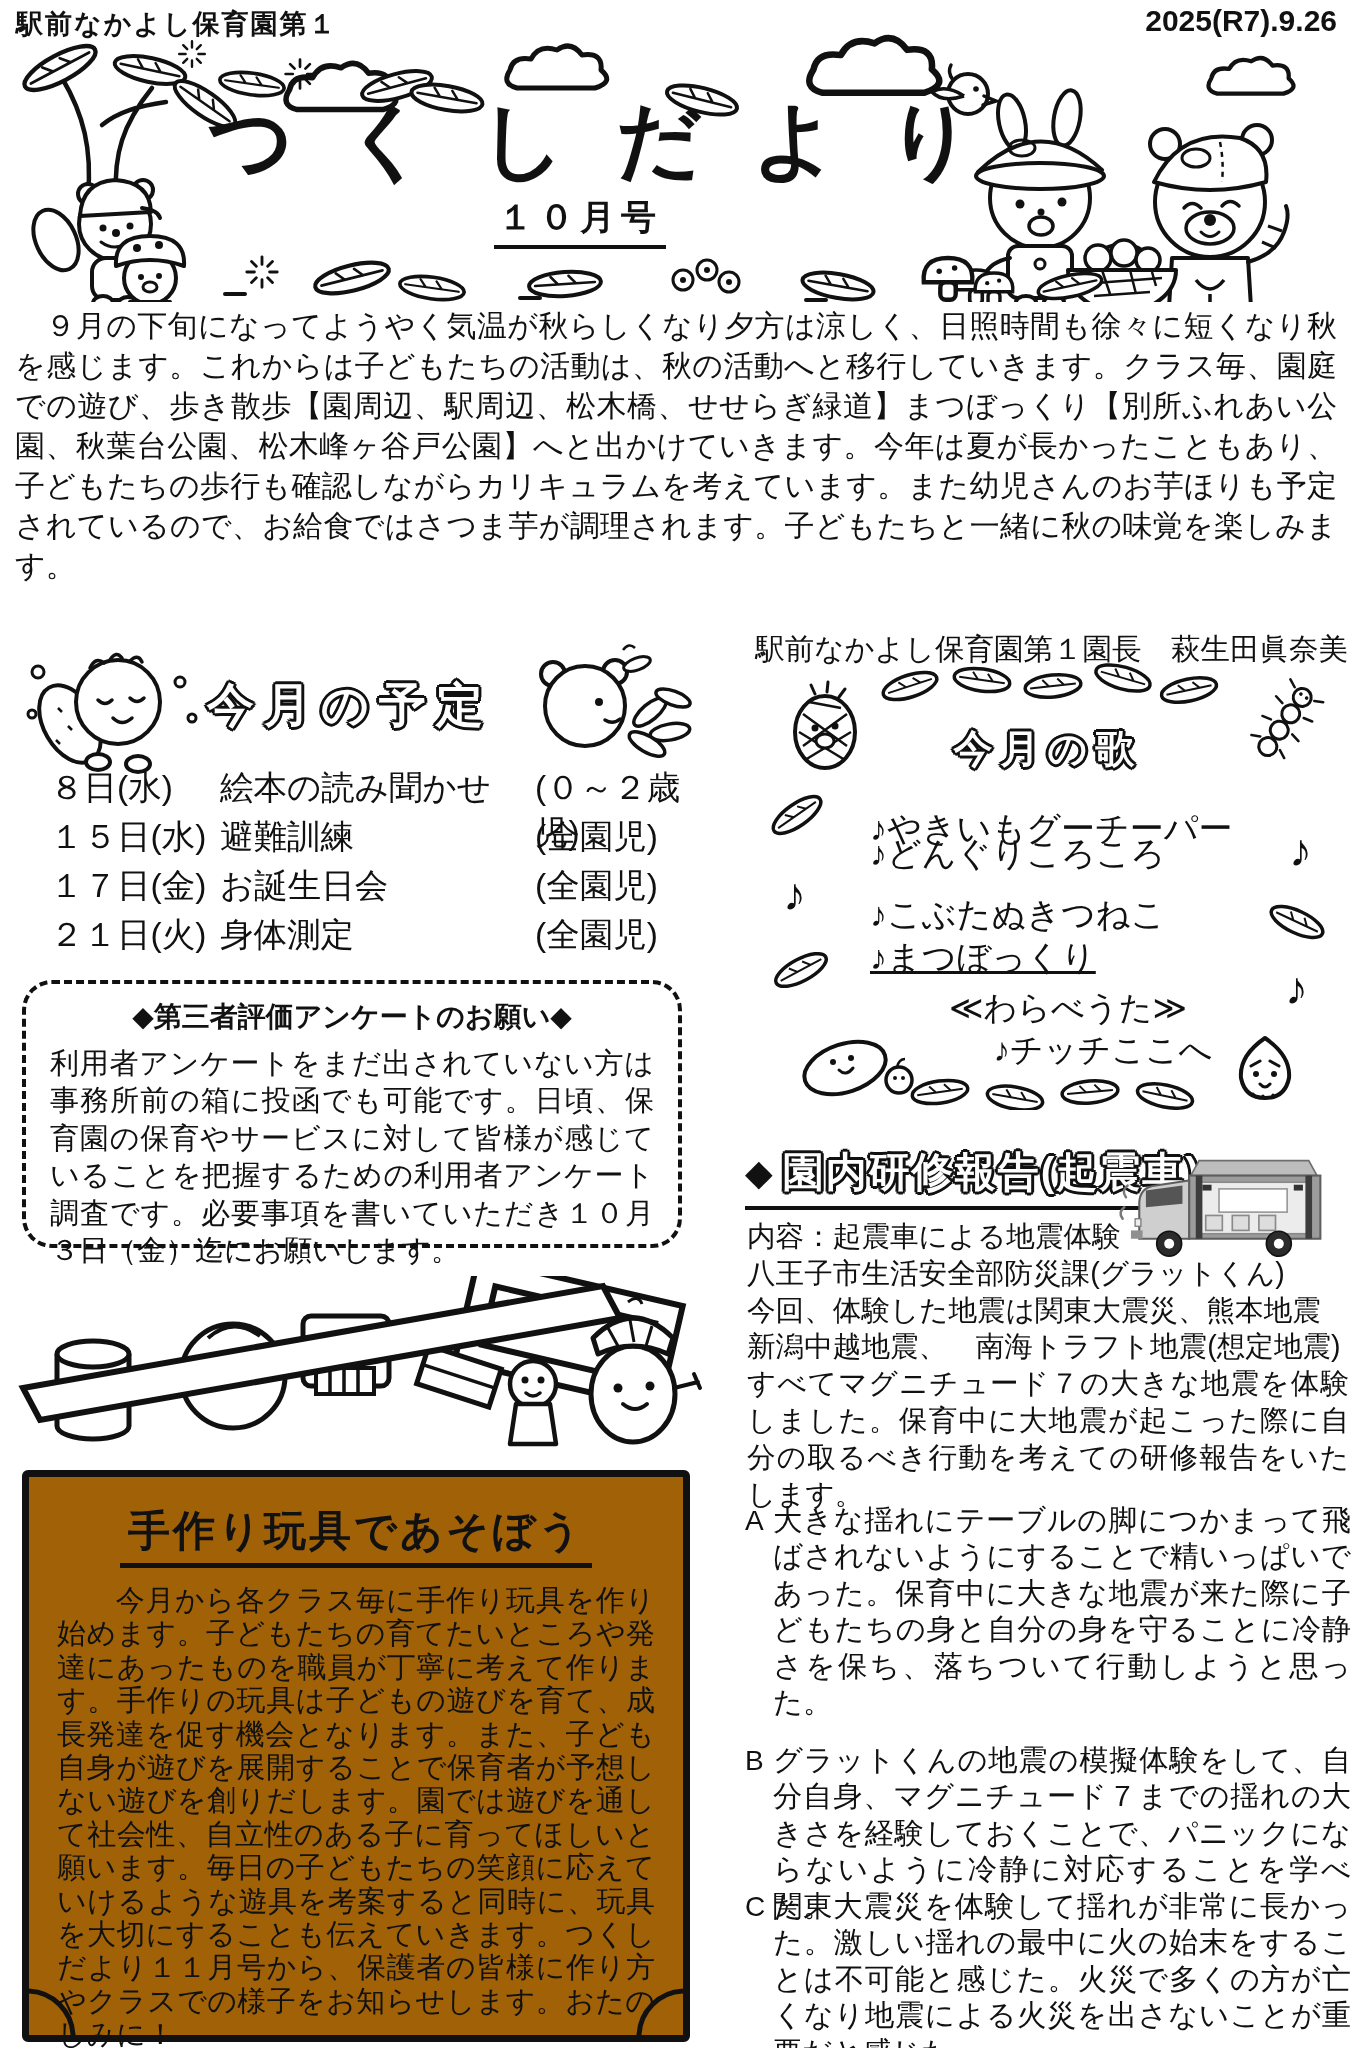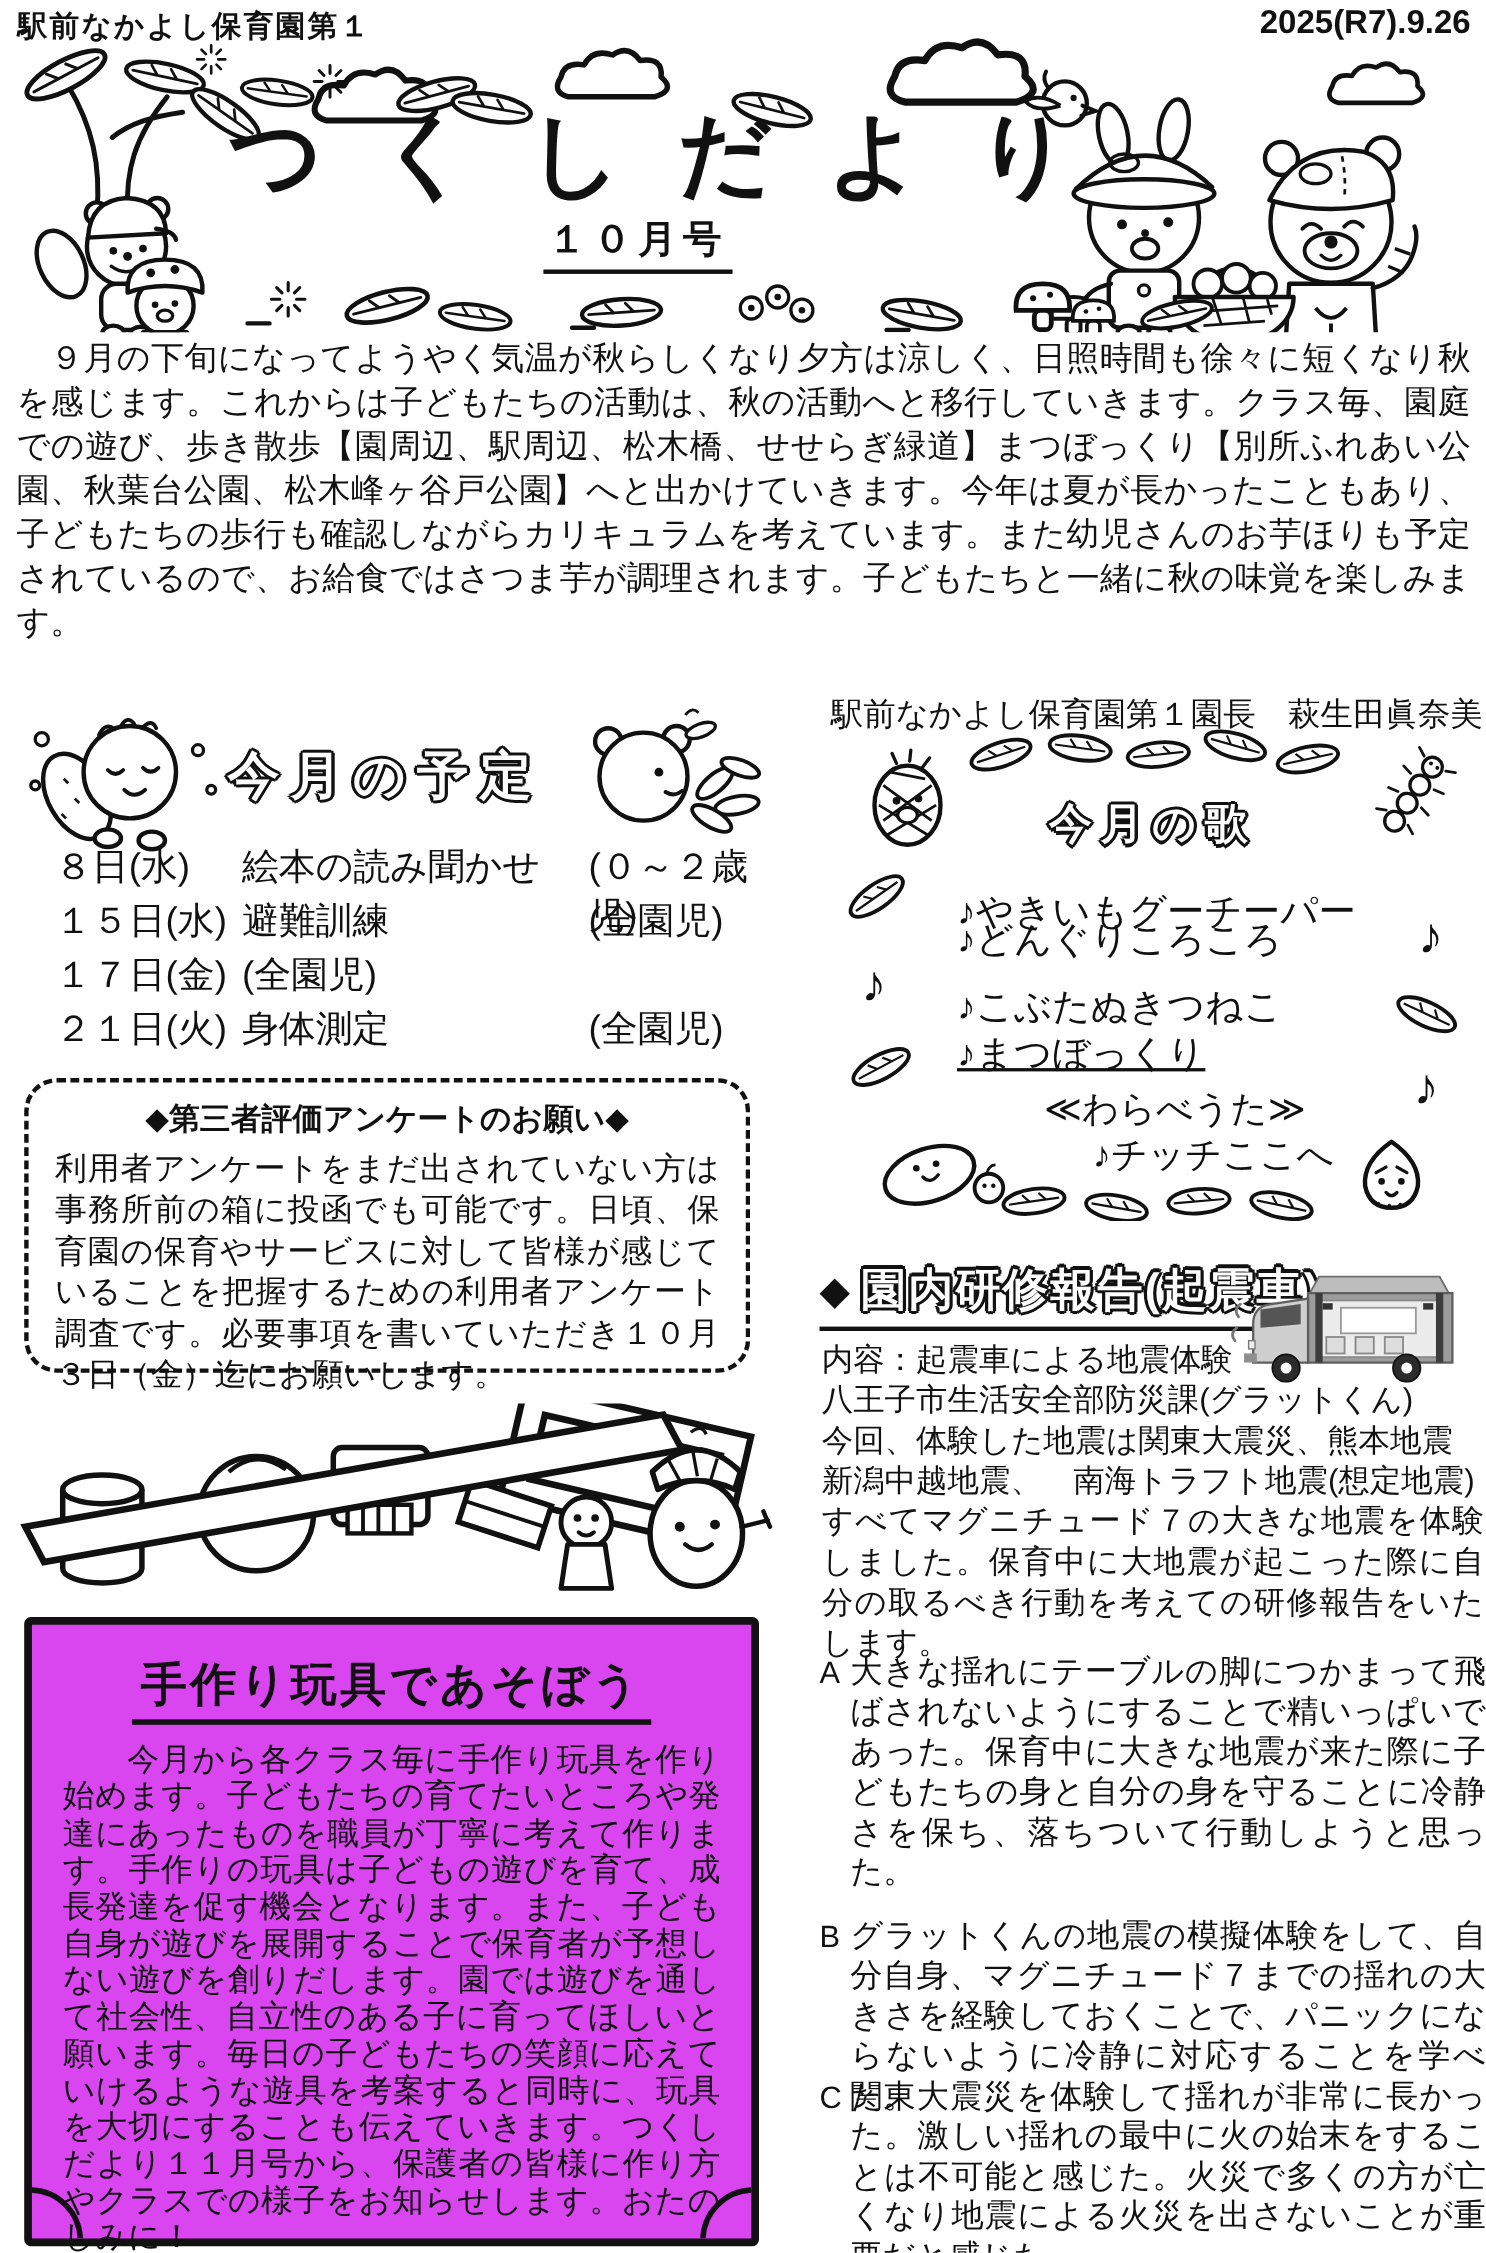--- a/index.html
+++ b/index.html
@@ -38,21 +38,21 @@
   .song-0{top:166px;} .song-1{top:191px;} .song-2{top:252px;} .song-3{top:295px;text-decoration:underline;}
   .warabe{left:0;top:346px;width:100%;text-align:center;padding-left:40px;box-sizing:border-box;font-size:33px;}
   .chichi{left:0;top:388px;width:100%;text-align:center;padding-left:110px;box-sizing:border-box;font-size:33px;}
   
   .survey{left:22px;top:980px;width:660px;height:268px;border:4px dashed #111;border-radius:30px;box-sizing:border-box;}
   .survey-title{margin:14px 10px 0;text-align:center;font-size:28px;font-weight:800;}
   .survey-body{margin:9px 24px 0;font-size:29px;line-height:37.4px;text-align:justify;word-break:break-all;}
   
   .toys-svg{left:8px;top:1276px;}
   .toys-box{left:22px;top:1470px;width:668px;height:572px;border:7px solid #111;border-radius:6px;
-            background:#d946ef;box-sizing:border-box;}
+            background:#a16207;box-sizing:border-box;}
   .toys-title-wrap{margin-top:26px;text-align:center;}
   .toys-title{display:inline-block;font-size:42px;font-weight:900;letter-spacing:3px;
               border-bottom:5px solid #111;padding:0 8px 4px;}
   .toys-body{margin:16px 28px 0;font-size:29px;line-height:33.4px;text-align:justify;
              word-break:break-all;text-indent:1em;}
   .corner-arc{position:absolute;bottom:0;}
   .corner-left{left:0;} .corner-right{right:0;}
   
   .training{left:745px;top:1145px;width:606px;height:900px;}
   .t-title{display:inline-flex;align-items:center;gap:10px;border-bottom:4px solid #111;
@@ -256,20 +256,21 @@
       <span class="sevent">絵本の読み聞かせ</span>
       <span class="starget">(０～２歳児)</span>
     </div>
     <div class="srow">
       <span class="sdate">１５日(水)</span>
       <span class="sevent">避難訓練</span>
       <span class="starget">(全園児)</span>
     </div>
     <div class="srow">
       <span class="sdate">１７日(金)</span>
+      <span class="sevent">お誕生日会</span>
       <span class="starget">(全園児)</span>
     </div>
     <div class="srow">
       <span class="sdate">２１日(火)</span>
       <span class="sevent">身体測定</span>
       <span class="starget">(全園児)</span>
     </div>
   </div>
 
   <section class="abs songs">

